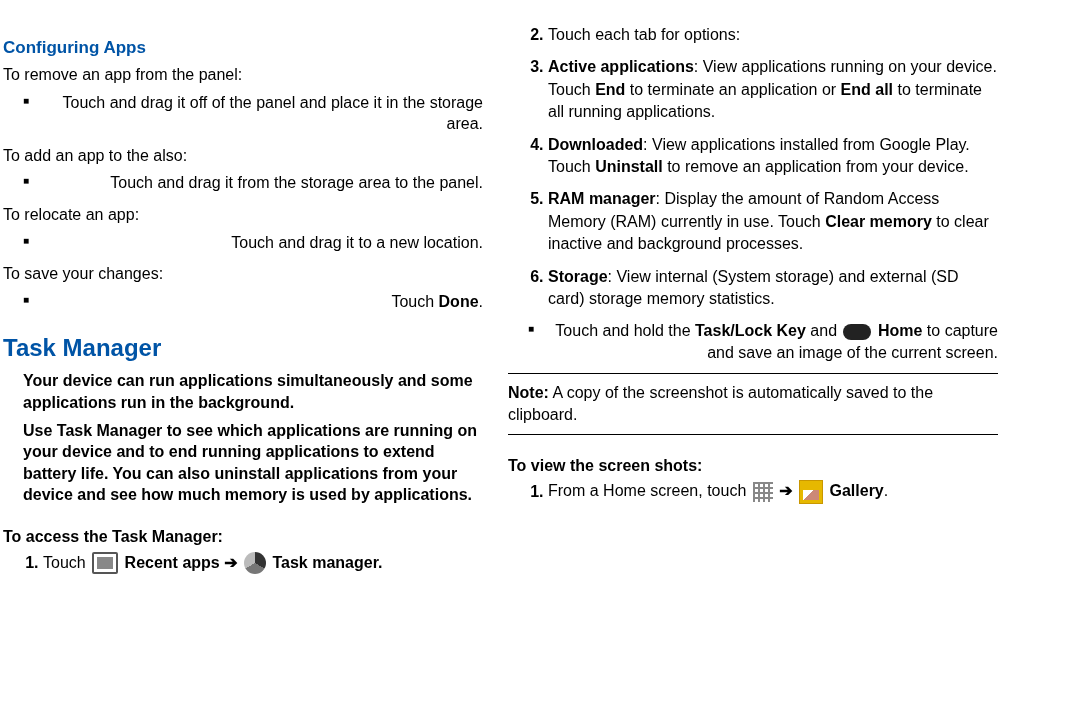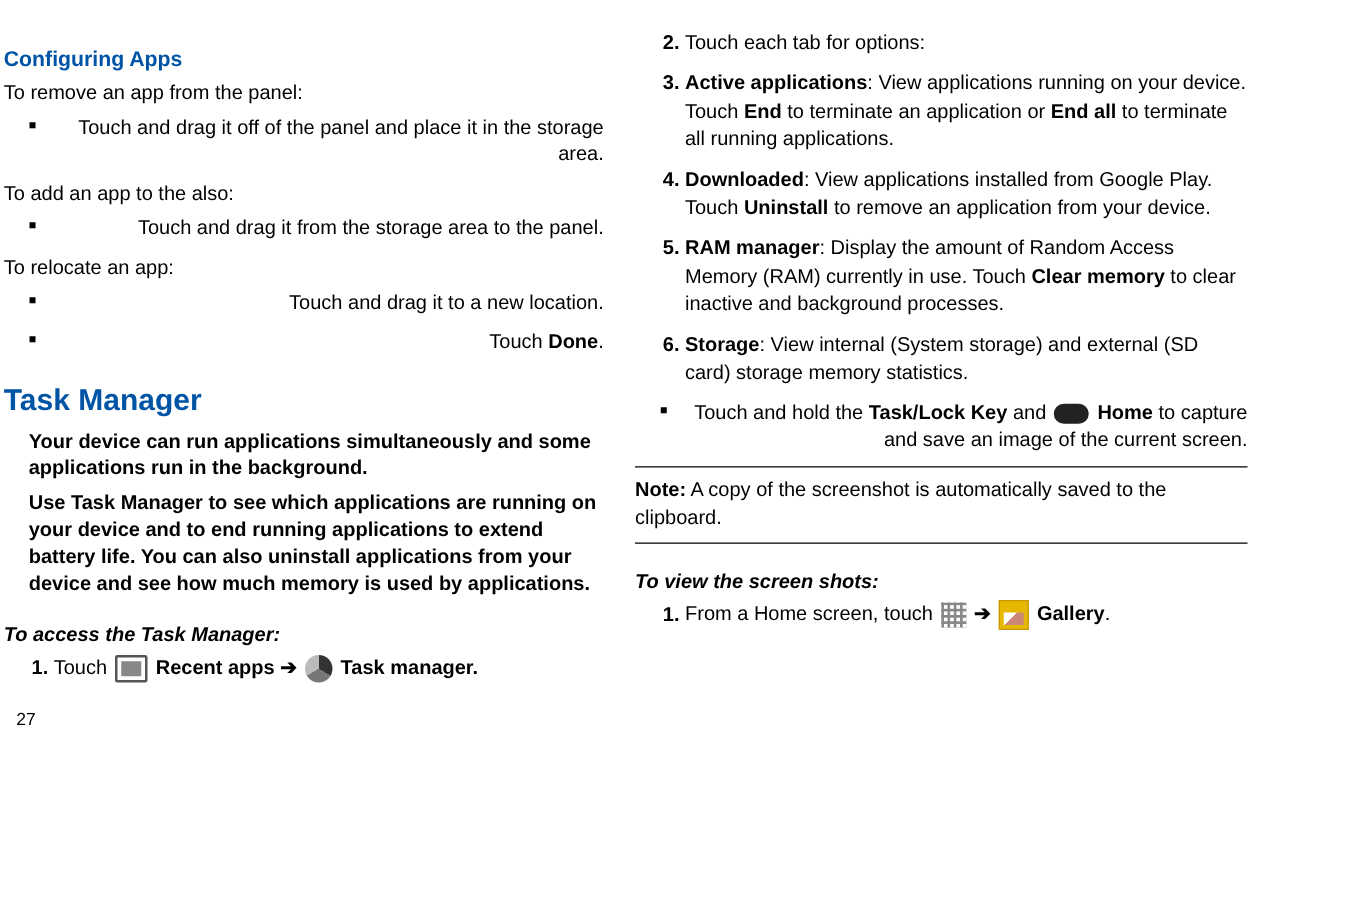--- a/index.html
+++ b/index.html
@@ -17,21 +17,21 @@
   .h-main { font-size:24px; margin:22px 0 8px 0; }
   p { font-size:16px; margin:4px 0 6px 0; line-height:1.35; }
   .indent { margin-left:20px;font-weight:bold; }
   ul.square { list-style:none; padding:0; margin:0 0 10px 0; }
   ul.square > li { position:relative; padding-left:40px; margin:4px 0; font-size:16px; line-height:1.35;text-align:right; }
   ul.square > li::before { content:"■"; position:absolute; left:20px; top:2px; font-size:10px; }
   ol.num { padding-left:40px; margin:4px 0; }
   ol.num > li { font-size:16px; line-height:1.4; margin-bottom:10px; }
   ol.num > li::marker { font-weight:bold; }
   .bold-inline { font-weight:bold; }
-  .sub-h { font-weight:bold; font-size:16px; margin:20px 0 4px 0;font-style:italic; }
+  .sub-h { font-weight:bold; font-size:16px; margin:20px 0 4px 0; }
   hr.noteline { border:none; border-top:1px solid #000; margin:8px 0; }
   .pagenum { font-size:14px; margin-top:20px; margin-left:10px; }
   .note { font-size:16px; line-height:1.35; margin:6px 0; }
 
   .icon { display:inline-block; vertical-align:middle; margin:0 2px; }
   .icon-recent { width:22px; height:18px; border:2px solid #555; border-radius:2px; position:relative; }
   .icon-recent::before { content:""; position:absolute; top:3px; left:3px; right:3px; bottom:3px; background:#888; }
   .icon-pie { width:22px; height:22px; border-radius:50%;
     background: conic-gradient(#333 0 120deg, #777 120deg 240deg, #bbb 240deg 360deg); }
   .icon-home { width:28px; height:16px; background:#222; border-radius:8px; }
@@ -56,37 +56,37 @@
         <li>Touch and drag it off of the panel and place it in the storage area.</li>
       </ul>
     <p>To add an app to the also:</p>
     <ul class="square">
         <li>Touch and drag it from the storage area to the panel.</li>
       </ul>
     <p>To relocate an app:</p>
     <ul class="square">
         <li>Touch and drag it to a new location.</li>
       </ul>
+    <p>To save your changes:</p>
     <ul class="square">
         <li>
       <span>Touch </span><span class="bold-inline">Done</span><span>.</span>
     </li>
       </ul>
 
     <div class="h-blue h-main">Task Manager</div>
     <p class="indent">Your device can run applications simultaneously and some applications run in the background.</p>
     <p class="indent">Use Task Manager to see which applications are running on your device and to end running applications to extend battery life. You can also uninstall applications from your device and see how much memory is used by applications.</p>
     <p class="sub-h indent">To access the Task Manager:</p>
     <ol class="num" start="1">
       <li>
         <span>Touch </span><span class="icon icon-recent"></span><span class="bold-inline"> Recent apps </span><span class="arrow">➔</span>
         <span class="icon icon-pie"></span><span class="bold-inline"> Task manager.</span>
       </li>
     </ol>
-    <div class="pagenum">27</div>
   </div>
 
   <div class="col-right">
     <ol class="num" start="2">
       <li>Touch each tab for options:</li>
       <li>
         <span class="bold-inline">Active applications</span><span>: View applications running on your device. Touch </span><span class="bold-inline">End</span><span> to terminate an application or </span><span class="bold-inline">End all</span><span> to terminate all running applications.</span>
       </li>
       <li>
         <span class="bold-inline">Downloaded</span><span>: View applications installed from Google Play. Touch </span><span class="bold-inline">Uninstall</span><span> to remove an application from your device.</span>

